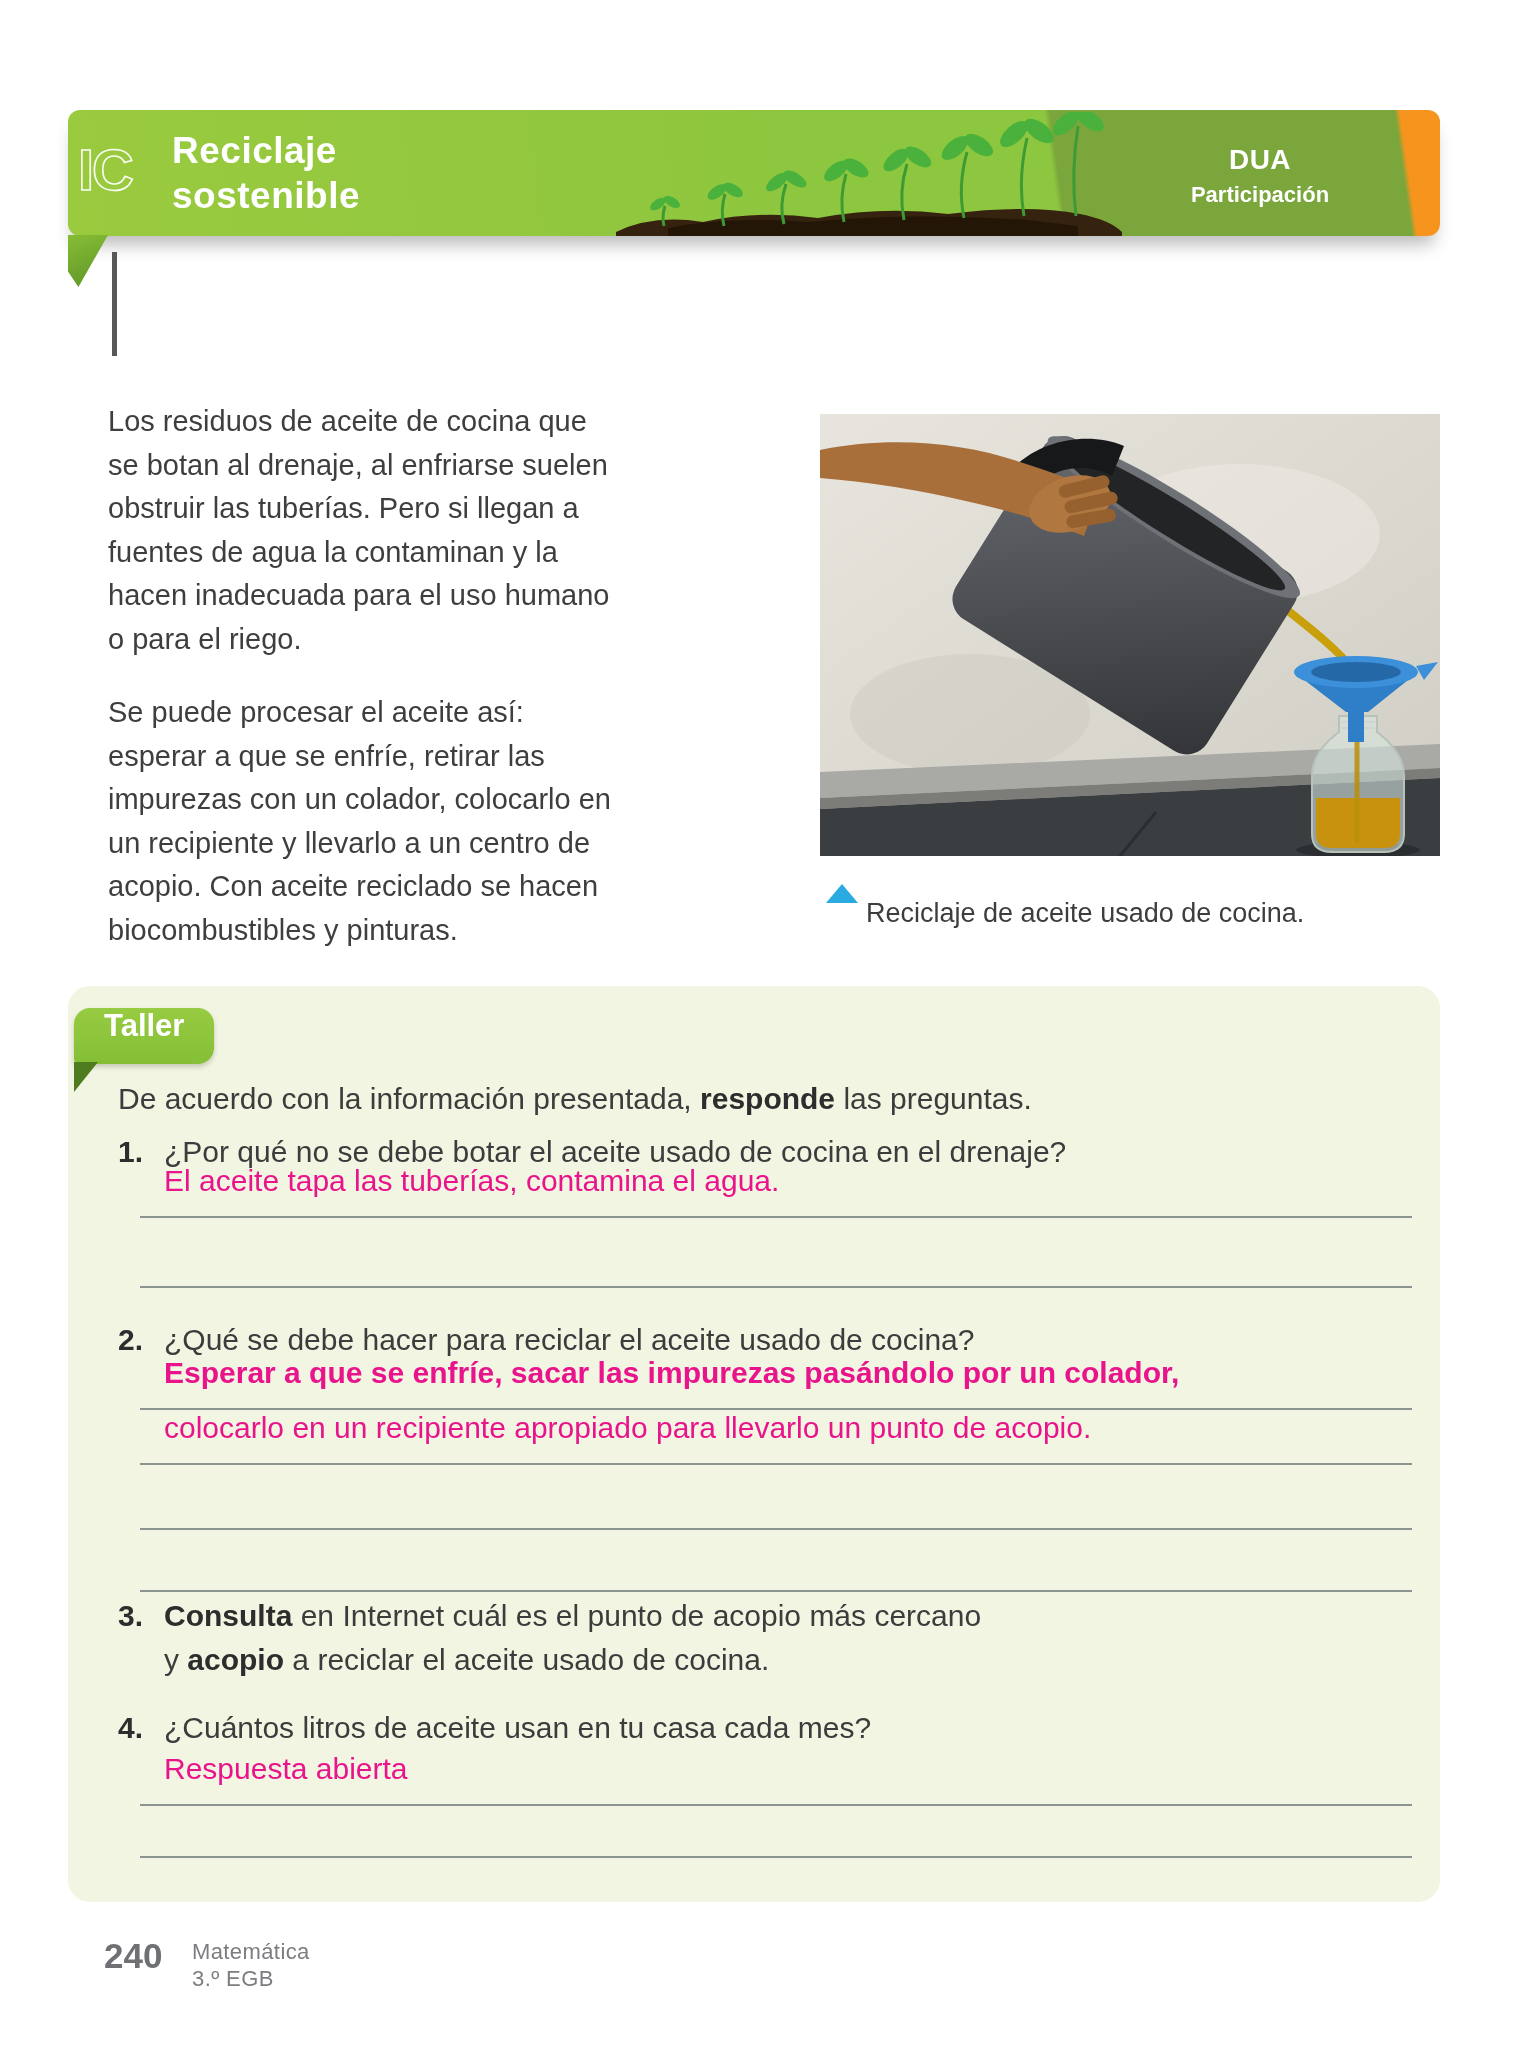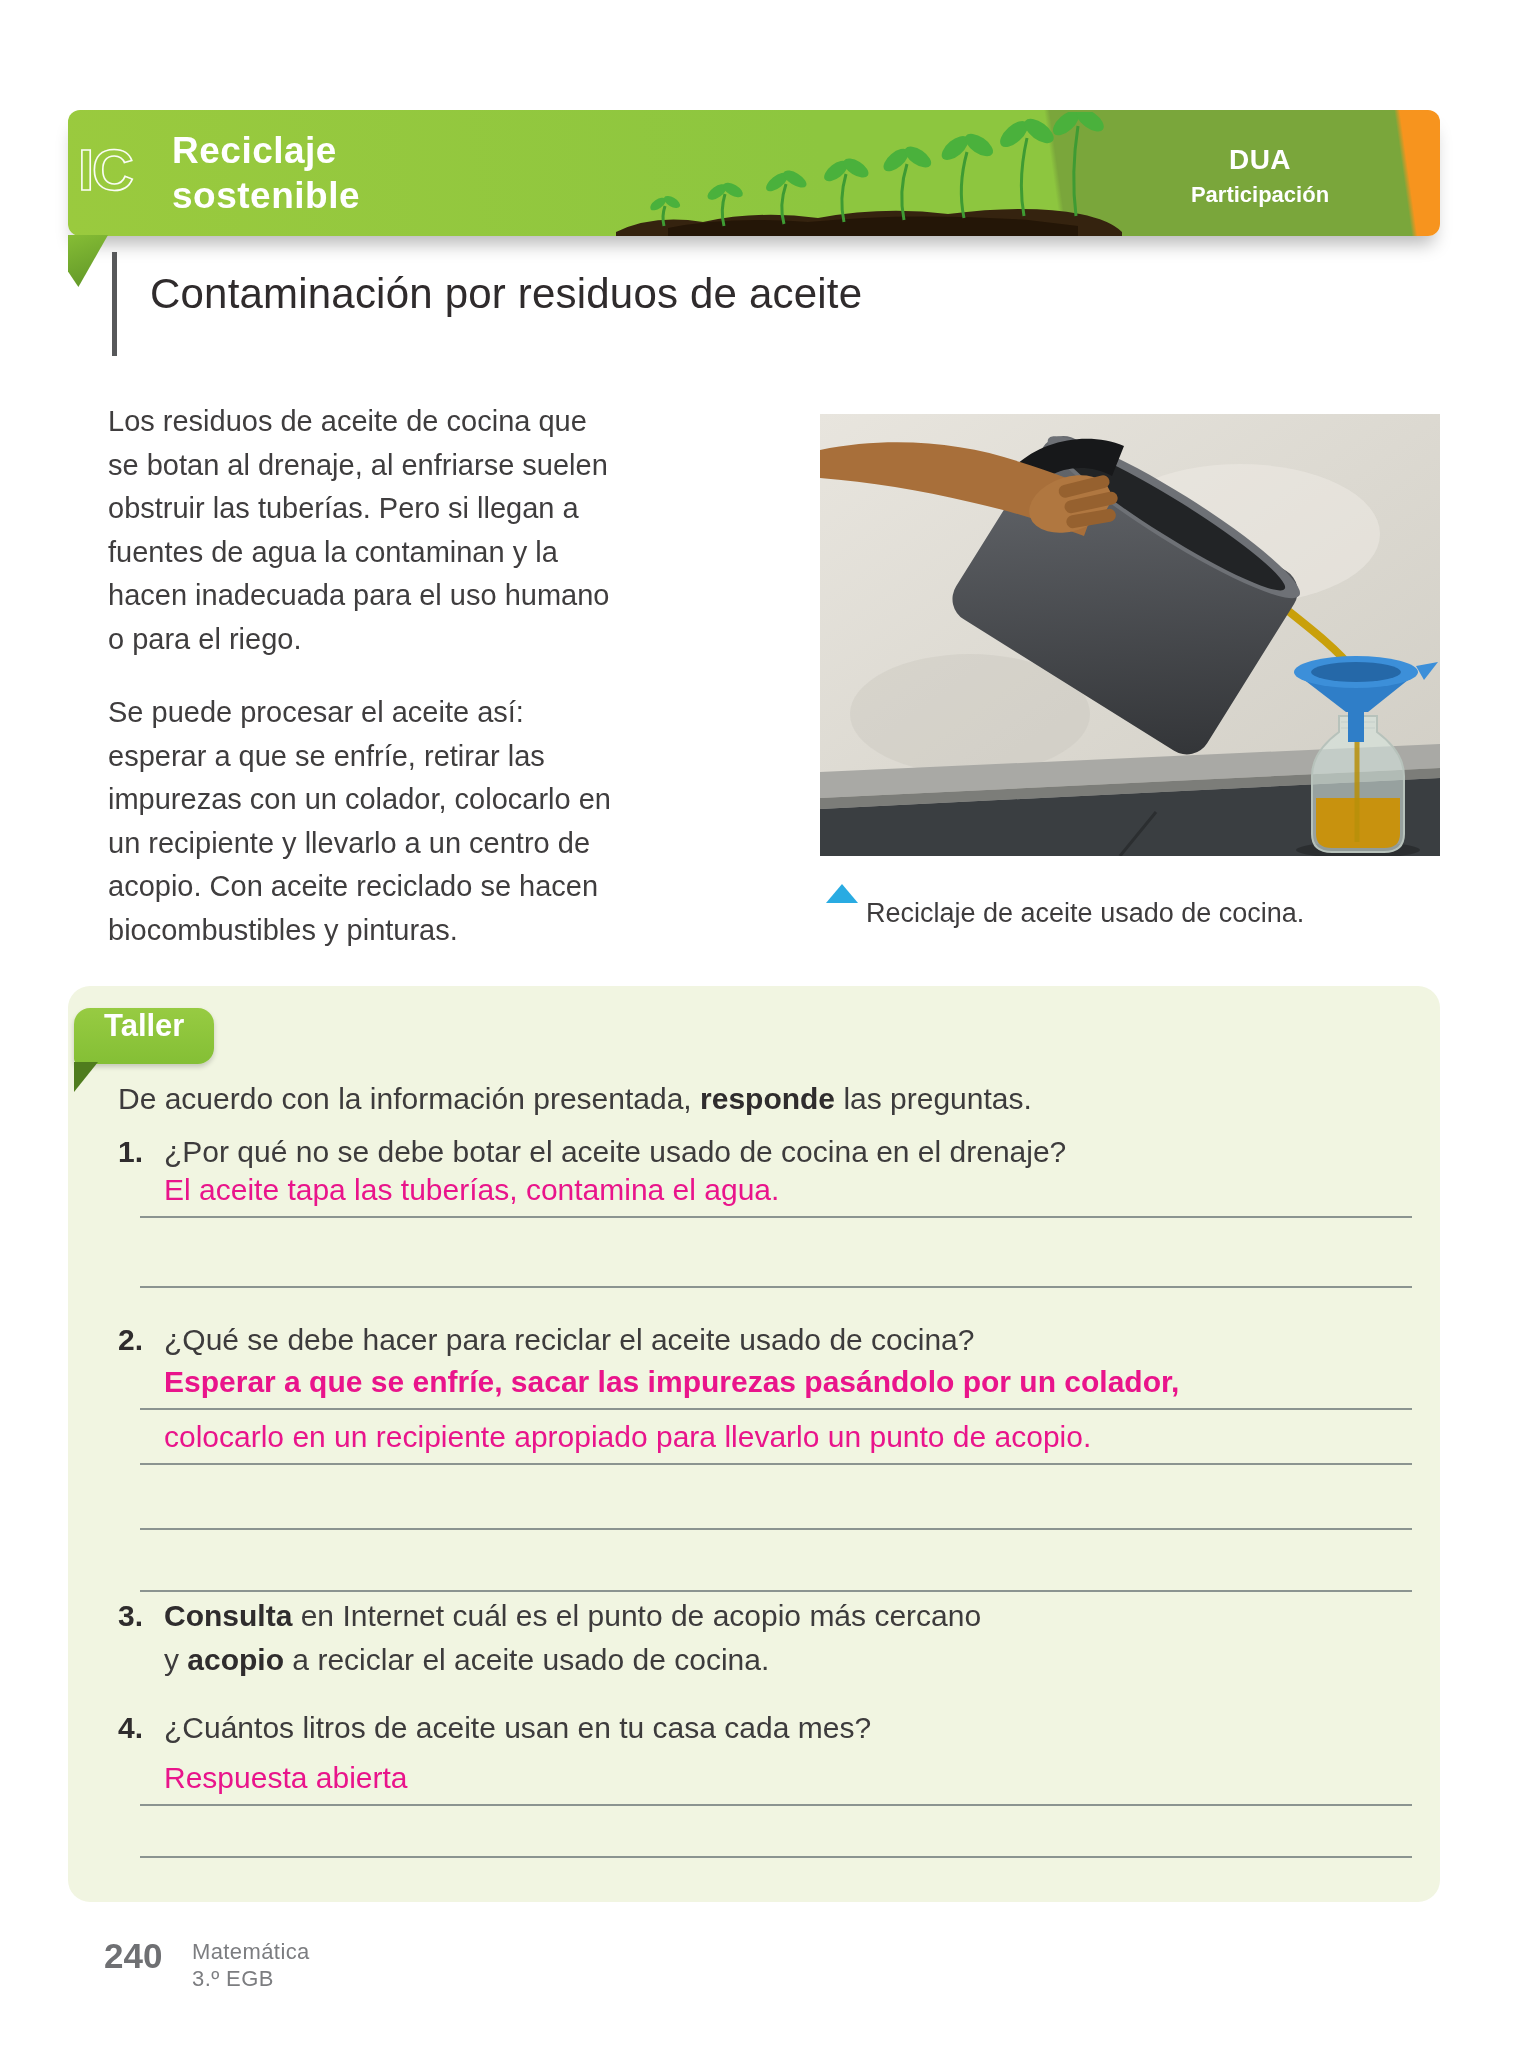--- a/index.html
+++ b/index.html
@@ -36,21 +36,21 @@
     background:linear-gradient(180deg,#97cb42,#84bf35);border-radius:16px 16px 16px 5px;
     color:#fff;font-size:31px;font-weight:bold;box-shadow:0 3px 5px rgba(0,0,0,.18);}
   .badge-fold{position:absolute;left:74px;top:1062px;width:24px;height:30px;background:#4f7c1e;
     clip-path:polygon(0 0,100% 0,0 100%);}
   .intro{position:absolute;left:118px;top:1082px;width:1280px;font-size:30px;color:#3d3b3c;}
   .q{position:absolute;left:118px;width:1270px;padding-left:46px;font-size:30px;line-height:44px;color:#3d3b3c;}
   .q .num{position:absolute;left:0;top:0;font-weight:bold;color:#2f2c2d;}
   .q1{top:1130px;} .q2{top:1318px;} .q3{top:1594px;} .q4{top:1706px;}
   .aline{position:absolute;left:140px;width:1272px;border-bottom:2px solid #8b9490;
     display:flex;align-items:flex-end;padding-left:24px;box-sizing:border-box;}
-  .pink{font-size:30px;color:#e9148b;padding-bottom:9px;white-space:nowrap;}
+  .pink{font-size:30px;color:#e9148b;padding-bottom:18px;white-space:nowrap;}
   .a1-1{top:1166px;height:52px;} .a1-2{top:1276px;height:12px;}
   .a2-1{top:1358px;height:52px;font-weight:bold;} .a2-2{top:1413px;height:52px;}
   .a2-3{top:1518px;height:12px;} .a2-4{top:1580px;height:12px;}
   .a4-1{top:1754px;height:52px;} .a4-2{top:1846px;height:12px;}
 
   
   .footer-num{position:absolute;left:104px;top:1936px;font-size:35px;font-weight:bold;color:#6f7073;}
   .footer-meta{position:absolute;left:192px;top:1938px;font-size:22px;line-height:27px;color:#7c7d80;letter-spacing:.4px;}
   b{font-weight:bold;color:#2f2c2d;}
 </style>
@@ -99,21 +99,20 @@
     </svg>
     <div class="dua">
       <div class="dua-label">DUA</div>
       <div class="dua-sub">Participación</div>
     </div>
   </header>
   <div class="banner-fold"></div>
 
   <div class="title-bar"></div>
   <h1 class="article-title" style="margin:0;font-weight:normal;">
-    <div>Contaminación por residuos de aceite</div>
   </h1>
 
   <div class="body-col">
     <p>Los residuos de aceite de cocina que se botan al drenaje, al enfriarse suelen obstruir las tuberías. Pero si llegan a fuentes de agua la contaminan y la hacen inadecuada para el uso humano o para el riego.</p>
     <p>Se puede procesar el aceite así: esperar a que se enfríe, retirar las impurezas con un colador, colocarlo en un recipiente y llevarlo a un centro de acopio. Con aceite reciclado se hacen biocombustibles y pinturas.</p>
   </div>
 
   <figure class="photo">
     <svg width="620" height="442" viewBox="0 0 620 442">
       <defs>

